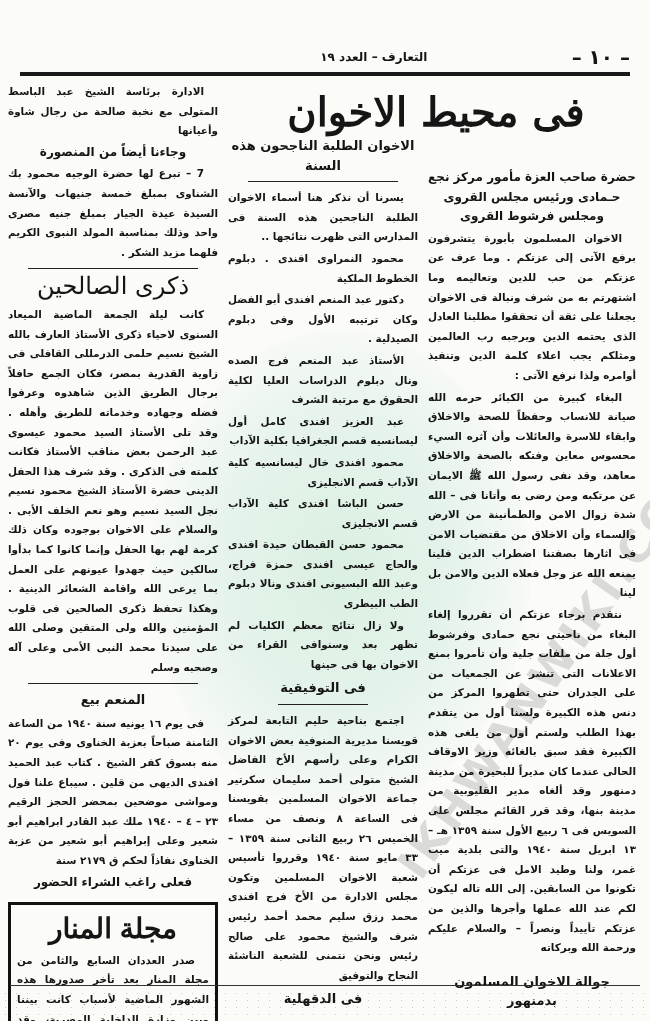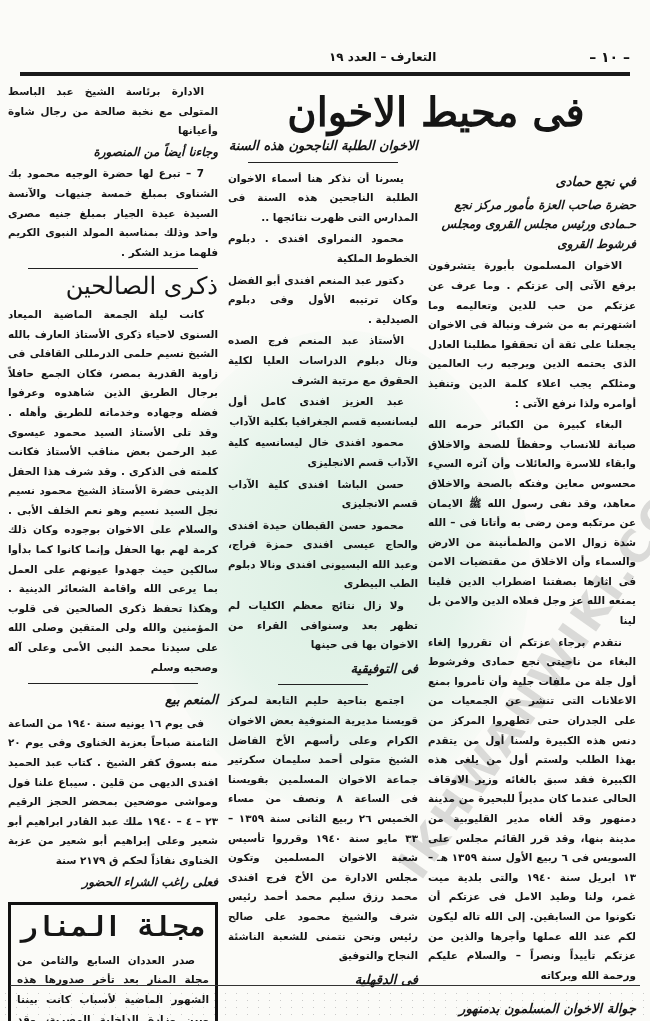--- a/index.html
+++ b/index.html
@@ -21,48 +21,48 @@
     position:absolute; left:300px; top:640px; transform:rotate(-55deg);
     font-size:44px; font-weight:bold; color:rgba(120,120,120,0.25);
     letter-spacing:4px; direction:ltr; pointer-events:none;
     font-family:"DejaVu Sans", sans-serif;
   }
   .masthead {
     position:absolute; top:42px; left:20px; right:20px; height:30px;
     display:flex; align-items:center; justify-content:space-between;
     border-bottom:4px solid #1a1a1a;
   }
-  .masthead .folio { font-size:14px; font-weight:bold; }
+  .masthead .folio { font-size:20px; font-weight:bold; }
   .masthead .issue { font-size:12px; font-weight:bold; margin-left:116px; }
   .col {
     position:absolute; top:82px; font-size:10.4px; line-height:19.6px;
     text-align:justify; font-weight:bold;
   }
   .col p { margin:0 0 2px 0; text-indent:14px; }
   .col-right { right:14px; width:208px; }
   .col-mid { right:232px; width:190px; top:132px; }
   .col-left { right:432px; width:210px; }
   .main-title {
     position:absolute; top:88px; right:14px; width:400px; text-align:center;
     font-family:"DejaVu Serif", serif; font-size:40px; font-weight:bold;
   }
   .col-right-body { top:168px; }
-  .subhead { text-align:right; font-weight:bold; font-size:12px; margin:4px 0; text-indent:0 !important;font-style:italic; }
+  .subhead { text-align:center; font-weight:bold; font-size:12px; margin:4px 0; text-indent:0 !important; }
   .subhead.big { font-size:13px; }
   .rule { border-top:1.5px solid #222; margin:6px 20px; }
   .rule.short { margin:6px 50px; }
   .sec-title {
-    text-align:right; font-family:"DejaVu Serif", serif; font-size:24px;
+    text-align:center; font-family:"DejaVu Serif", serif; font-size:24px;
     font-weight:normal; margin:8px 0;
   }
   .box {
     border:3px solid #111; border-bottom:none; padding:4px 6px;
     margin-top:10px;
   }
-  .box-title { text-align:center; font-family:Liberation Mono, monospace; font-size:28px; font-weight:bold; margin:10px 0 12px; }
+  .box-title { text-align:center; font-family:Liberation Sans, sans-serif; font-size:28px; font-weight:bold; margin:10px 0 12px; }
   .bottom-rule { position:absolute; top:985px; left:10px; right:10px; border-top:1.5px solid #333; }
   .noise { position:absolute; left:0; right:0; top:990px; height:31px;
     background-image:radial-gradient(#999 0.6px, transparent 0.8px);
     background-size:11px 7px; opacity:0.5; }
 </style>
 </head>
 <body>
 
 <div class="page">
 
@@ -71,21 +71,20 @@
 
   <div class="masthead">
     <span class="folio">– ١٠ –</span>
     <span class="issue">التعارف – العدد ١٩</span>
     <span style="width:40px"></span>
   </div>
 
   <div class="main-title">فى محيط الاخوان</div>
 
   <div class="col col-right col-right-body">
-    <div class="subhead big">في نجع حمادى</div>
     <p class="subhead">حضرة صاحب العزة مأمور مركز نجع حـمادى ورئيس مجلس القروى ومجلس فرشوط القروى</p>
     <p>الاخوان المسلمون بأبورة يتشرفون برفع الآتى إلى عزتكم . وما عرف عن عزتكم من حب للدين وتعاليمه وما اشتهرتم به من شرف ونبالة فى الاخوان يجعلنا على ثقة أن تحققوا مطلبنا العادل الذى يحتمه الدين ويرجبه رب العالمين ومثلكم يجب اعلاء كلمة الدين وتنفيذ أوامره ولذا نرفع الآتى :</p>
     <p>البغاء كبيرة من الكبائر حرمه الله صيانة للانساب وحفظاً للصحة والاخلاق وابقاء للاسرة والعائلات وأن آثره السيء محسوس معاين وفتكه بالصحة والاخلاق معاهد، وقد نفى رسول الله ﷺ الايمان عن مرتكبه ومن رضى به وأتانا فى – الله شدة زوال الامن والطمأنينة من الارض والسماء وأن الاخلاق من مقتضيات الامن فى اثارها بصفتنا اضطراب الدين فلينا يمنعه الله عز وجل فعلاه الدين والامن بل لينا</p>
     <p>نتقدم برجاء عزتكم أن تقرروا إلغاء البغاء من ناحيتى نجع حمادى وفرشوط أول جلة من ملفات جلية وأن تأمروا بمنع الاعلانات التى تنشر عن الجمعيات من على الجدران حتى تطهروا المركز من دنس هذه الكبيرة ولسنا أول من يتقدم بهذا الطلب ولستم أول من يلغى هذه الكبيرة فقد سبق بالغائه وزير الاوقاف الحالى عندما كان مديراً للبحيرة من مدينة دمنهور وقد ألغاه مدير القليوبية من مدينة بنها، وقد قرر القائم مجلس على السويس فى ٦ ربيع الأول سنة ١٣٥٩ هـ – ١٣ ابريل سنة ١٩٤٠ والتى بلدية ميت غمر، ولنا وطيد الامل فى عزتكم أن تكونوا من السابقين. إلى الله تاله ليكون لكم عند الله عملها وأجرها والذين من عزتكم تأييداً ونصراً – والسلام عليكم ورحمة الله وبركاته</p>
     <div class="subhead big" style="margin-top:14px">جوالة الاخوان المسلمون بدمنهور</div>
 
   </div>
 
   <div class="col col-mid">
     <div class="subhead big">الاخوان الطلبة الناجحون هذه السنة</div>

